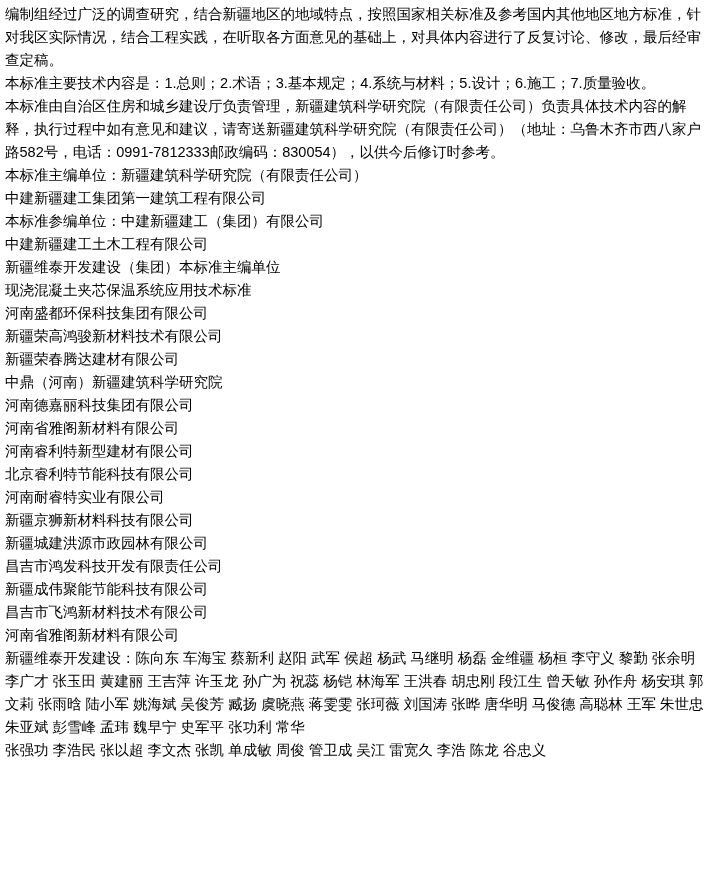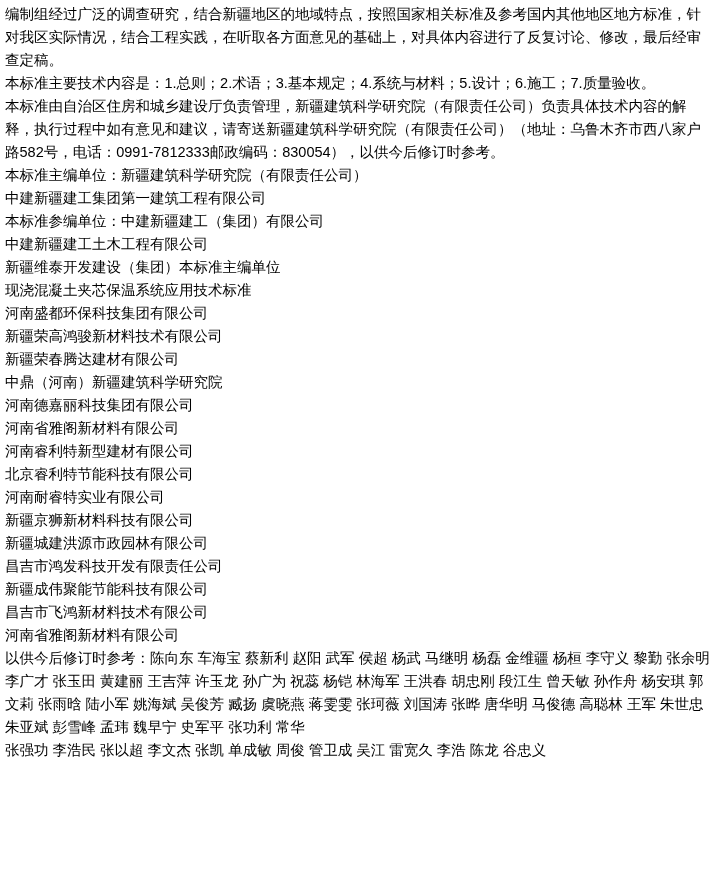--- a/index.html
+++ b/index.html
@@ -50,15 +50,15 @@
     <p>河南省雅阁新材料有限公司</p>
     <p>河南睿利特新型建材有限公司</p>
     <p>北京睿利特节能科技有限公司</p>
     <p>河南耐睿特实业有限公司</p>
     <p>新疆京狮新材料科技有限公司</p>
     <p>新疆城建洪源市政园林有限公司</p>
     <p>昌吉市鸿发科技开发有限责任公司</p>
     <p>新疆成伟聚能节能科技有限公司</p>
     <p>昌吉市飞鸿新材料技术有限公司</p>
     <p>河南省雅阁新材料有限公司</p>
-    <p>以供今后修订时参考：陈向东 车海宝 蔡新利 赵阳 武军 侯超 杨武 马继明 杨磊 金维疆 杨桓 李守义 黎勤 张余明 李广才 张玉田 黄建丽 王吉萍 许玉龙 孙广为 祝蕊 杨铠 林海军 王洪春 胡忠刚 段江生 曾天敏 孙作舟 杨安琪 郭文莉 张雨晗 陆小军 姚海斌 吴俊芳 臧扬 虞晓燕 蒋雯雯 张珂薇 刘国涛 张晔 唐华明 马俊德 高聪林 王军 朱世忠 朱亚斌 彭雪峰 孟玮 魏早宁 史军平 张功利 常华</p>
+    <p>新疆维泰开发建设：陈向东 车海宝 蔡新利 赵阳 武军 侯超 杨武 马继明 杨磊 金维疆 杨桓 李守义 黎勤 张余明 李广才 张玉田 黄建丽 王吉萍 许玉龙 孙广为 祝蕊 杨铠 林海军 王洪春 胡忠刚 段江生 曾天敏 孙作舟 杨安琪 郭文莉 张雨晗 陆小军 姚海斌 吴俊芳 臧扬 虞晓燕 蒋雯雯 张珂薇 刘国涛 张晔 唐华明 马俊德 高聪林 王军 朱世忠 朱亚斌 彭雪峰 孟玮 魏早宁 史军平 张功利 常华</p>
     <p>张强功 李浩民 张以超 李文杰 张凯 单成敏 周俊 管卫成 吴江 雷宽久 李浩 陈龙 谷忠义</p>
   </div>
 
 </body></html>

